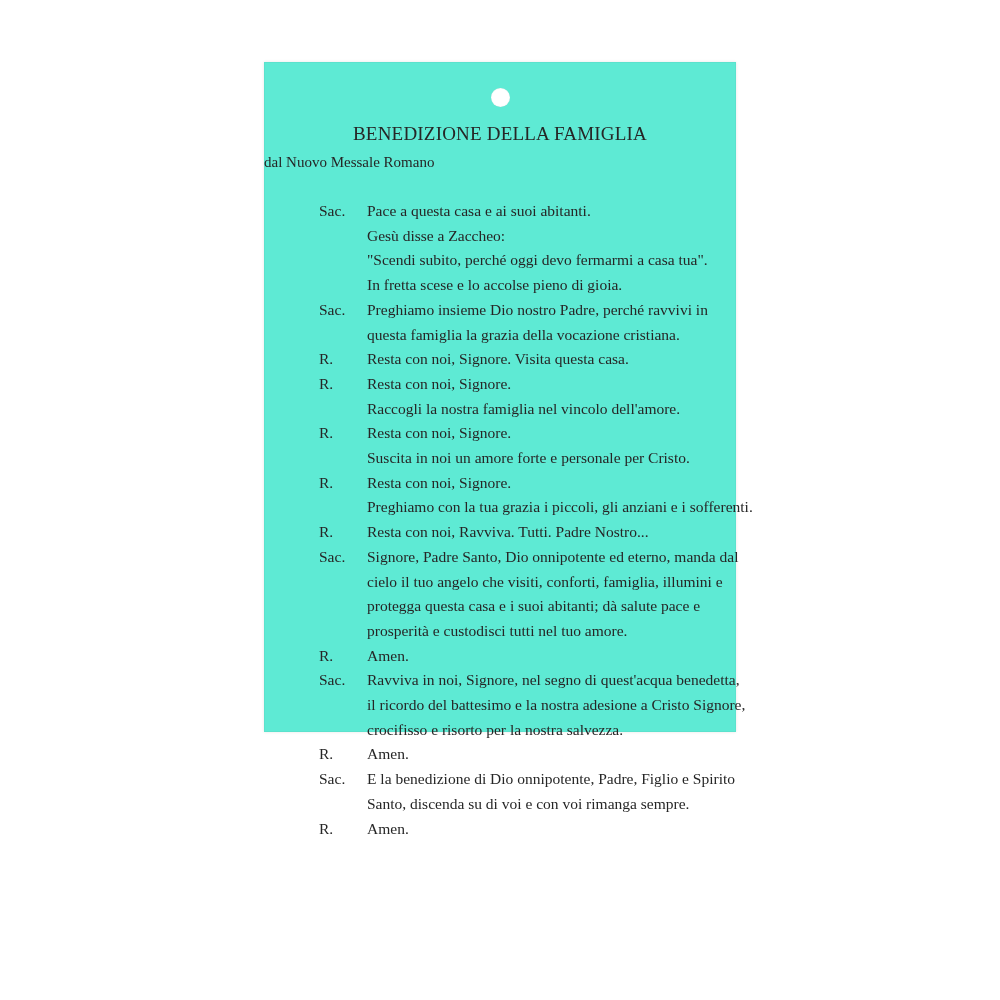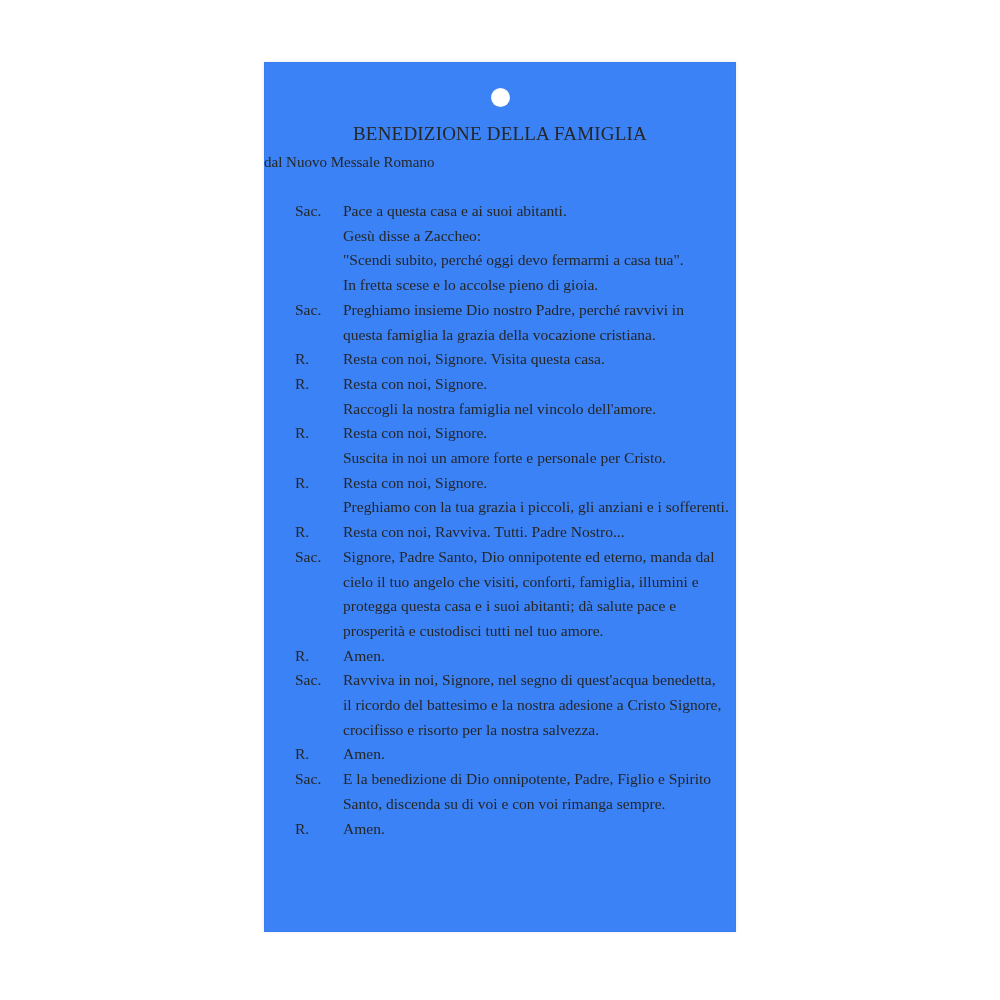--- a/index.html
+++ b/index.html
@@ -15,22 +15,22 @@
     width: 1000px;
     height: 1000px;
     background: #ffffff;
     overflow: hidden;
   }
   .card {
     position: absolute;
     left: 264px;
     top: 62px;
     width: 472px;
-    height: 870px;
-    background: #3b82f6;
+    height: 670px;
+    background: #5eead4;
     box-shadow: 0 0 3px rgba(0,0,0,0.10), inset 0 0 0 1px rgba(0,0,0,0.03);
   }
   .hole {
     position: absolute;
     left: 227px;
     top: 26px;
     width: 19px;
     height: 19px;
     border-radius: 50%;
     background: #ffffff;
@@ -59,20 +59,21 @@
   .line {
     display: flex;
     align-items: baseline;
     line-height: 24.7px;
     font-size: 15.5px;
     white-space: nowrap;
   }
   .line .label {
     width: 48px;
     flex-shrink: 0;
+    margin-left: 24px;
   }
   .line.citation .text {
     padding-left: 227px;
   }
 </style>
 </head>
 <body>
 
 <div class="stage">
   <div class="card">

